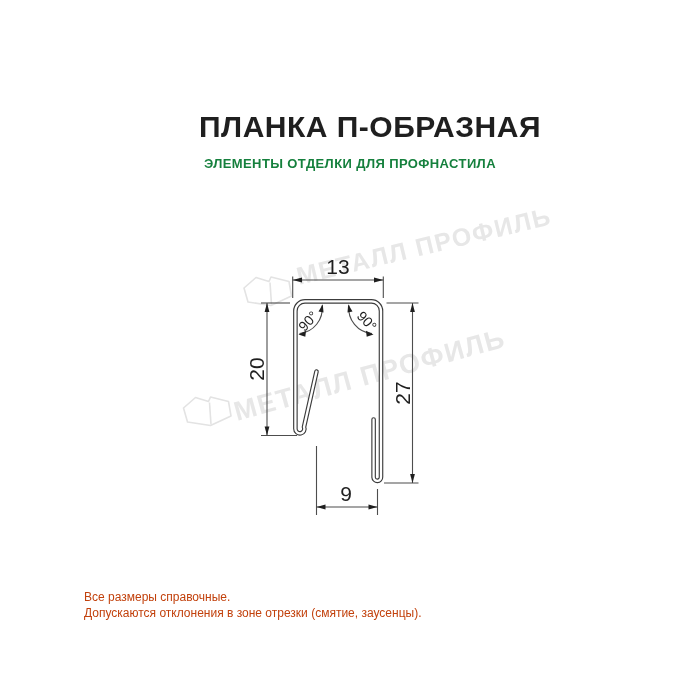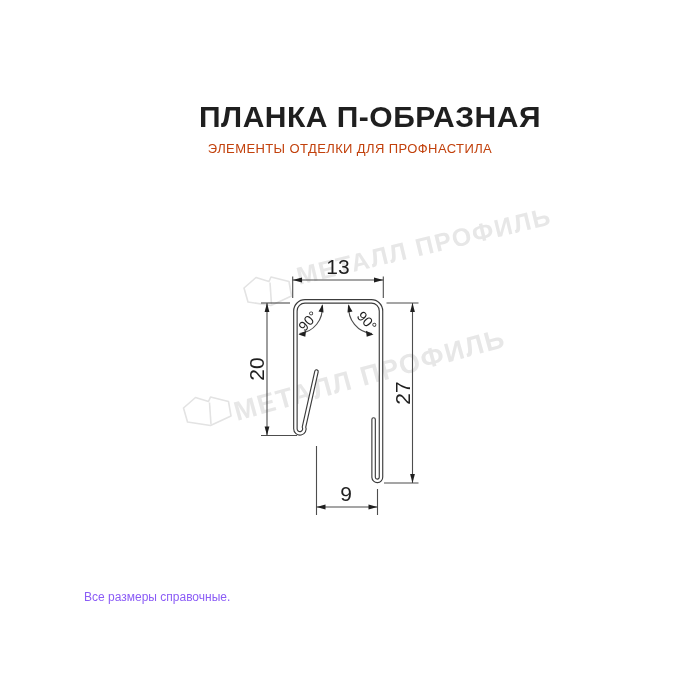--- a/index.html
+++ b/index.html
@@ -3,29 +3,29 @@
 <meta charset="utf-8">
 <style>
   html,body{margin:0;padding:0;background:#fff;}
   .page{
     position:relative;width:700px;height:700px;background:#fff;
     font-family:"Liberation Sans",sans-serif;overflow:hidden;
   }
   .header{position:absolute;top:97px;left:0;width:100%;text-align:center;}
   .title{
     font-size:30px;font-weight:800;color:#1f1f1f;line-height:31px;
-    letter-spacing:.5px;margin:4px;padding-left:40px;
+    letter-spacing:.5px;margin:14px;padding-left:40px;
   }
   .subtitle{
-    margin-top:9px;font-size:13px;font-weight:400;color:#c2410c;
+    margin-top:9px;font-size:13px;font-weight:700;color:#15803d;
     letter-spacing:.4px;
   }
   .drawing-svg{position:absolute;left:0;top:0;width:700px;height:700px;}
   .footer{
-    position:absolute;left:84px;top:589px;font-size:12px;color:#8b5cf6;
+    position:absolute;left:84px;top:589px;font-size:12px;color:#c2410c;
     line-height:16px;
   }
   .dim-label{
     font-family:"Liberation Sans",sans-serif;font-size:21px;fill:#1f1f1f;
   }
   .angle-label{
     font-family:"Liberation Sans",sans-serif;font-size:14px;fill:#1f1f1f;
   }
   .wm-text{
     font-family:"Liberation Sans",sans-serif;font-weight:bold;fill:#e7e7e7;
@@ -114,15 +114,16 @@
                A 9.6,9.6 0 0 1 305,301.4 L 371.4,301.4 A 9.6,9.6 0 0 1 381,311
                L 381,477 A 3.7,3.7 0 1 1 373.6,477.3 L 373.6,419.5" fill="none" stroke="#3c3c3c" stroke-width="4.6" stroke-linecap="round" stroke-linejoin="round"></path>
       <path d="M 316.5,371.5 L 304,427 A 4.5,4.5 0 1 1 295.4,428.8 L 295.4,311
                A 9.6,9.6 0 0 1 305,301.4 L 371.4,301.4 A 9.6,9.6 0 0 1 381,311
                L 381,477 A 3.7,3.7 0 1 1 373.6,477.3 L 373.6,419.5" fill="none" stroke="#ffffff" stroke-width="2.3" stroke-linecap="round" stroke-linejoin="round"></path>
     </g>
   </svg>
 
   <footer class="footer">
     <div>Все размеры справочные.</div>
+    <div>Допускаются отклонения в зоне отрезки (смятие, заусенцы).</div>
   </footer>
 
 </div>
 
 </body></html>

